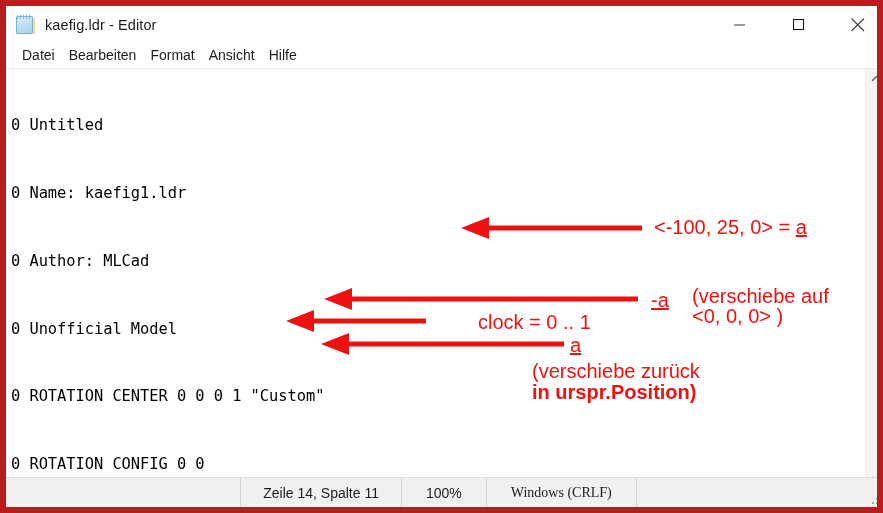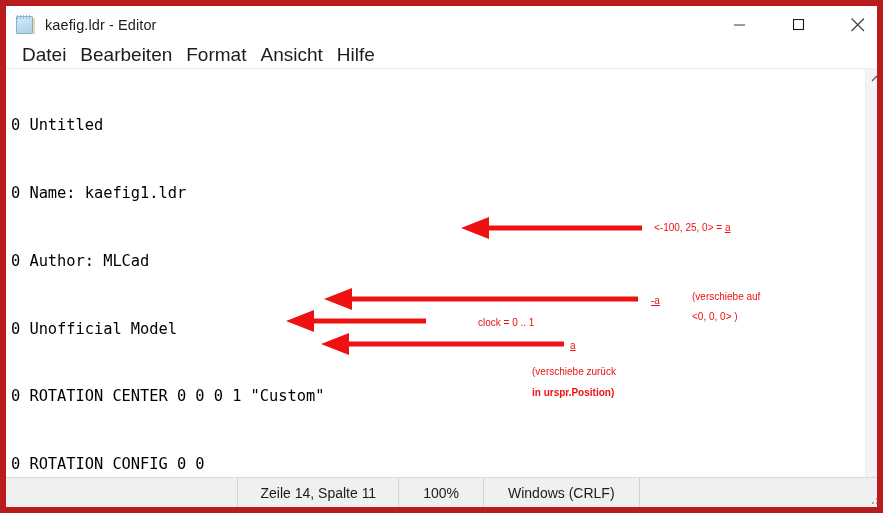--- a/index.html
+++ b/index.html
@@ -87,21 +87,21 @@
     left: 0; top: 37px;
     width: 881px;
     height: 25px;
     background: #ffffff;
     display: flex;
     align-items: center;
     padding-left: 9px;
     box-sizing: border-box;
   }
   .menu-item {
-    font-size: 19px;
+    font-size: 14px;
     color: #1c1c1c;
     padding: 2px 7px 3px 7px;
     white-space: nowrap;
   }
 
   
   .editor-wrap {
     position: absolute;
     left: 0; top: 62px;
     width: 881px;
@@ -199,21 +199,21 @@
   .overlay {
     position: absolute;
     left: 0; top: 0;
     width: 883px; height: 513px;
     pointer-events: none;
   }
   .ann-text {
     position: absolute;
     color: #ee1111;
     font-family: "Liberation Sans", sans-serif;
-    font-size: 10px;
+    font-size: 20px;
     white-space: pre;
     line-height: 19px;
   }
   .ann-text.ctr { text-align: left; }
   .ann-u { text-decoration: underline; text-underline-offset: 1px; }
 </style>
 </head>
 <body>
 
 <div id="app">
@@ -289,21 +289,21 @@
     </div>
   </div>
 
   <div class="statusbar">
     <div class="status-spacer"></div>
     <div class="sep"></div>
     <div class="status-cell" style="padding:8px 22px;">Zeile 14, Spalte 11</div>
     <div class="sep"></div>
     <div class="status-cell" style="padding:12px 24px;">100%</div>
     <div class="sep"></div>
-    <div class="status-cell" style="padding:3px 24px;">Windows (CRLF)</div>
+    <div class="status-cell" style="padding:3px 24px;font-family:Liberation Serif, serif;">Windows (CRLF)</div>
     <div class="sep"></div>
     <div class="status-spacer"></div>
     <div class="grip">
       <i style="left:9px;top:16px;"></i>
         <i style="left:5px;top:20px;"></i>
       <i style="left:9px;top:20px;"></i>
         <i style="left:1px;top:24px;"></i>
       <i style="left:5px;top:24px;"></i>
         <i style="left:9px;top:24px;"></i>
     </div>

